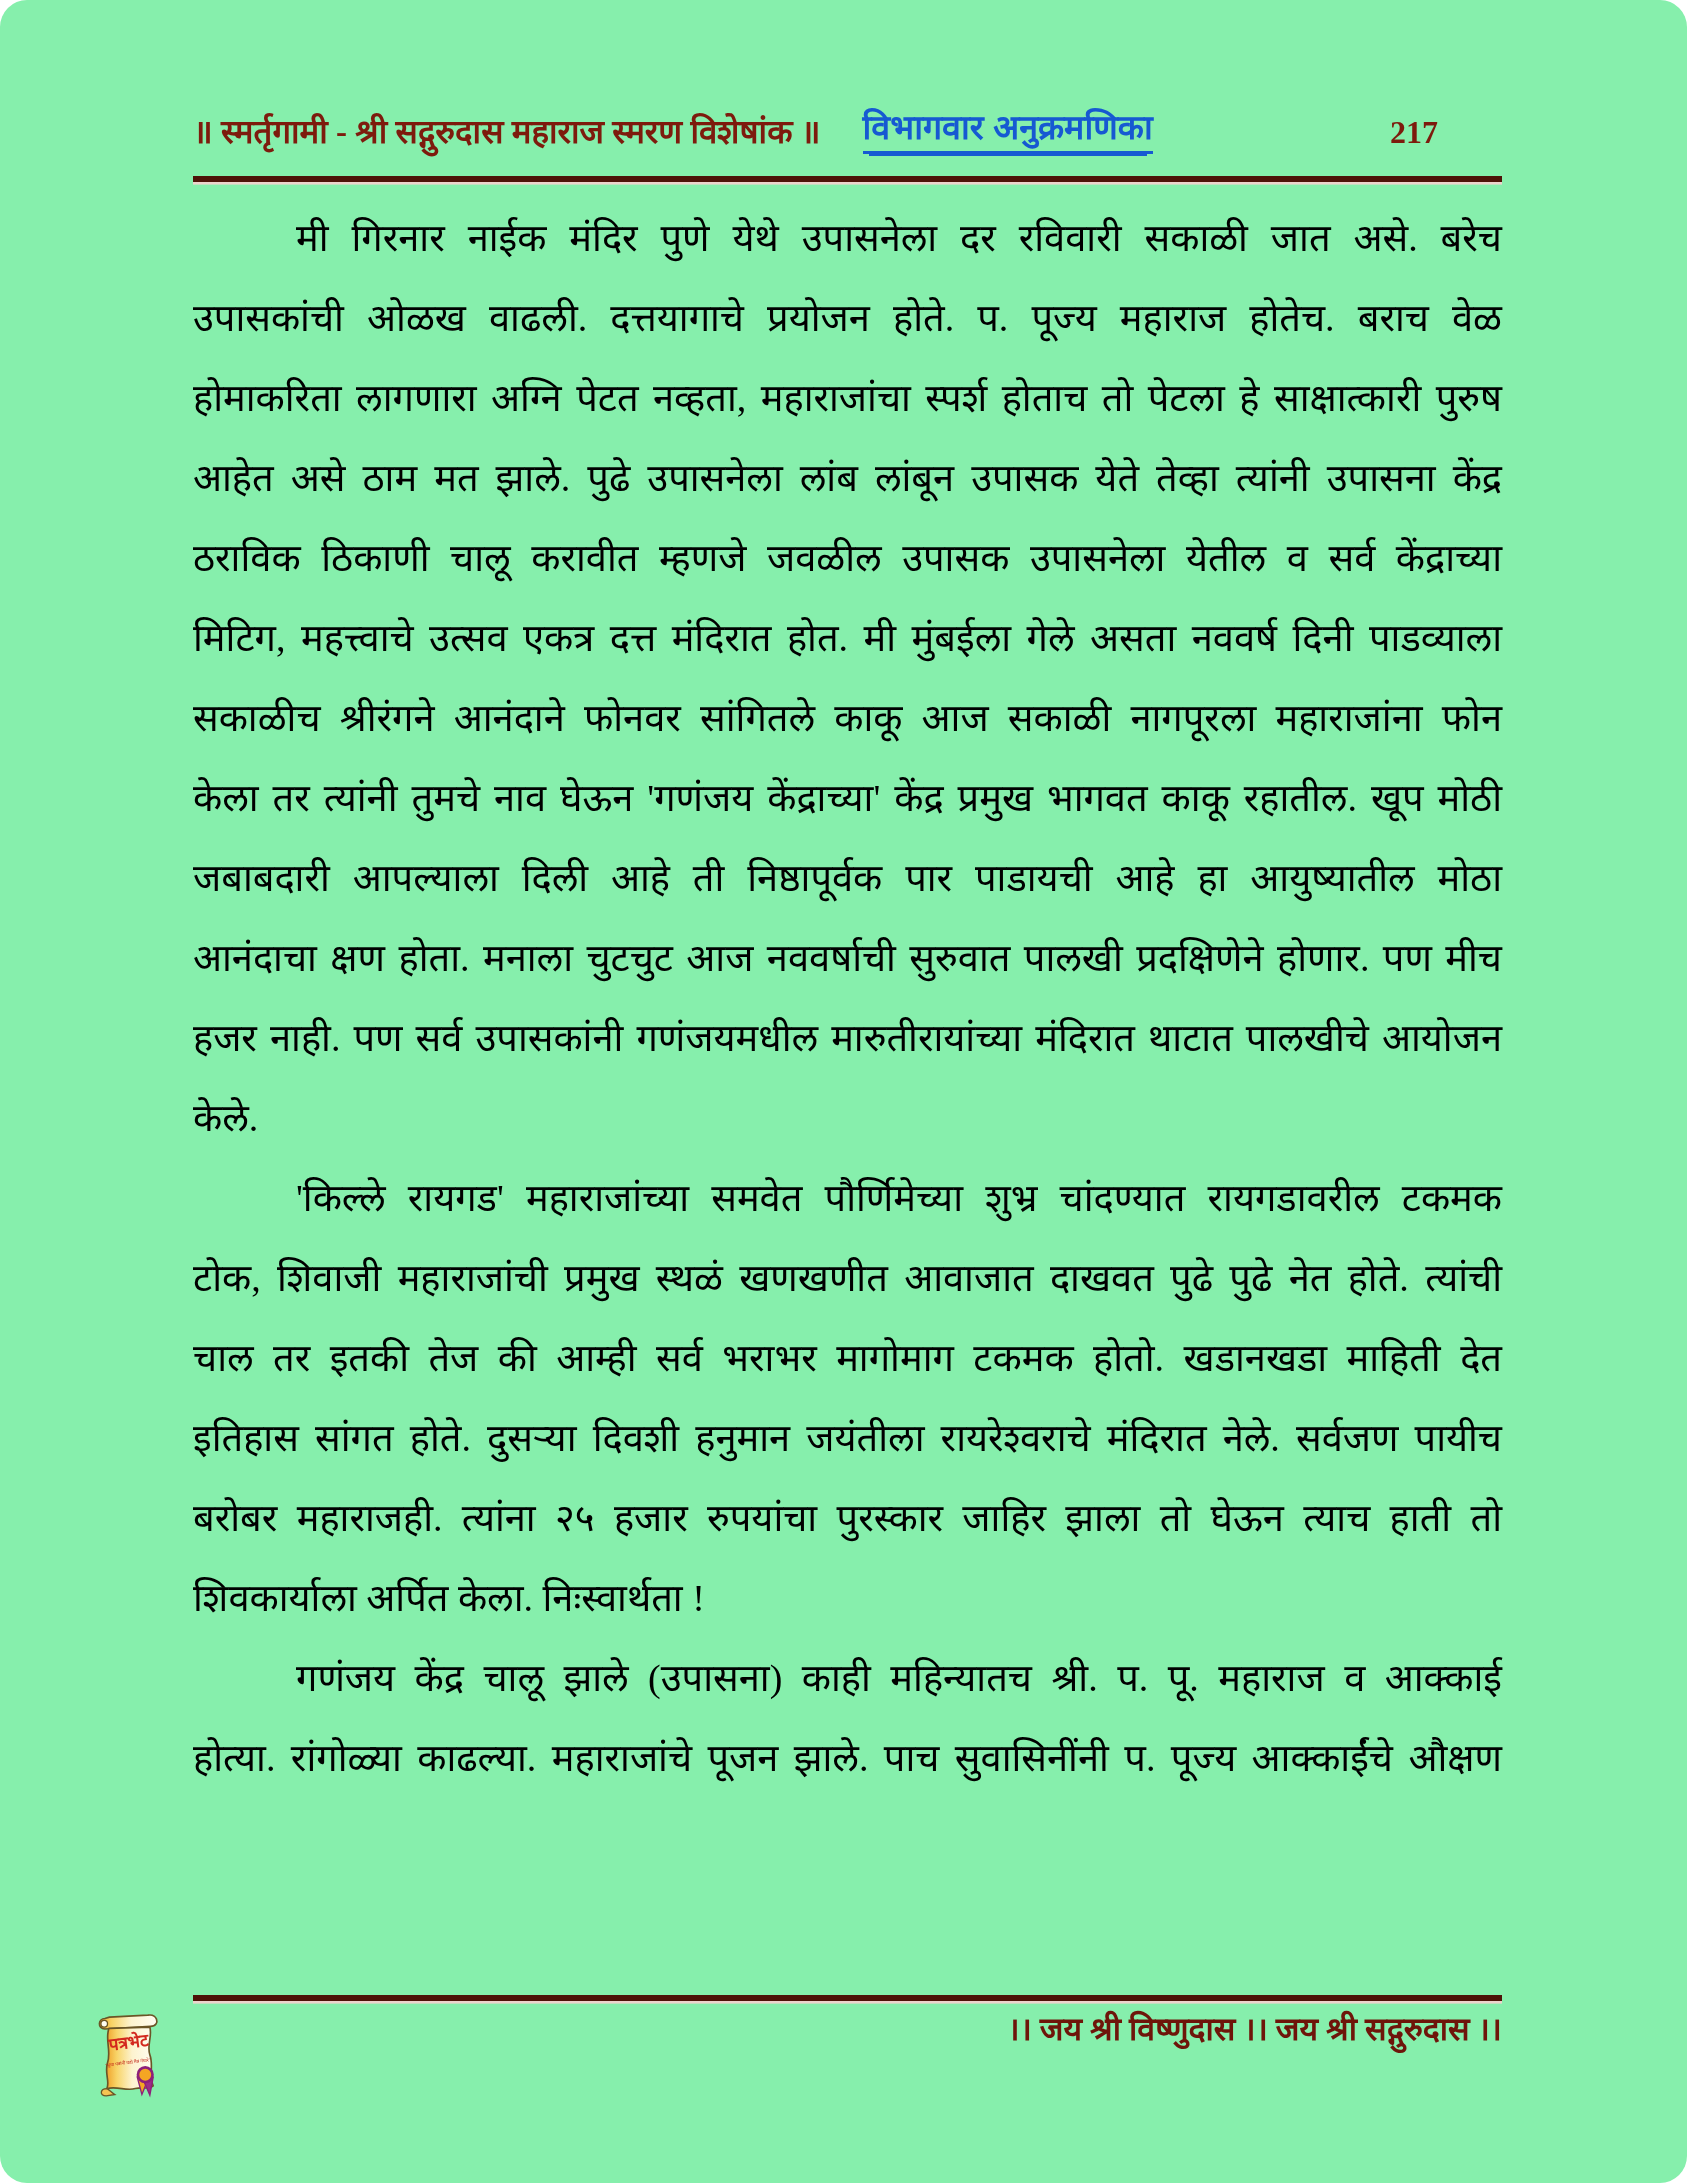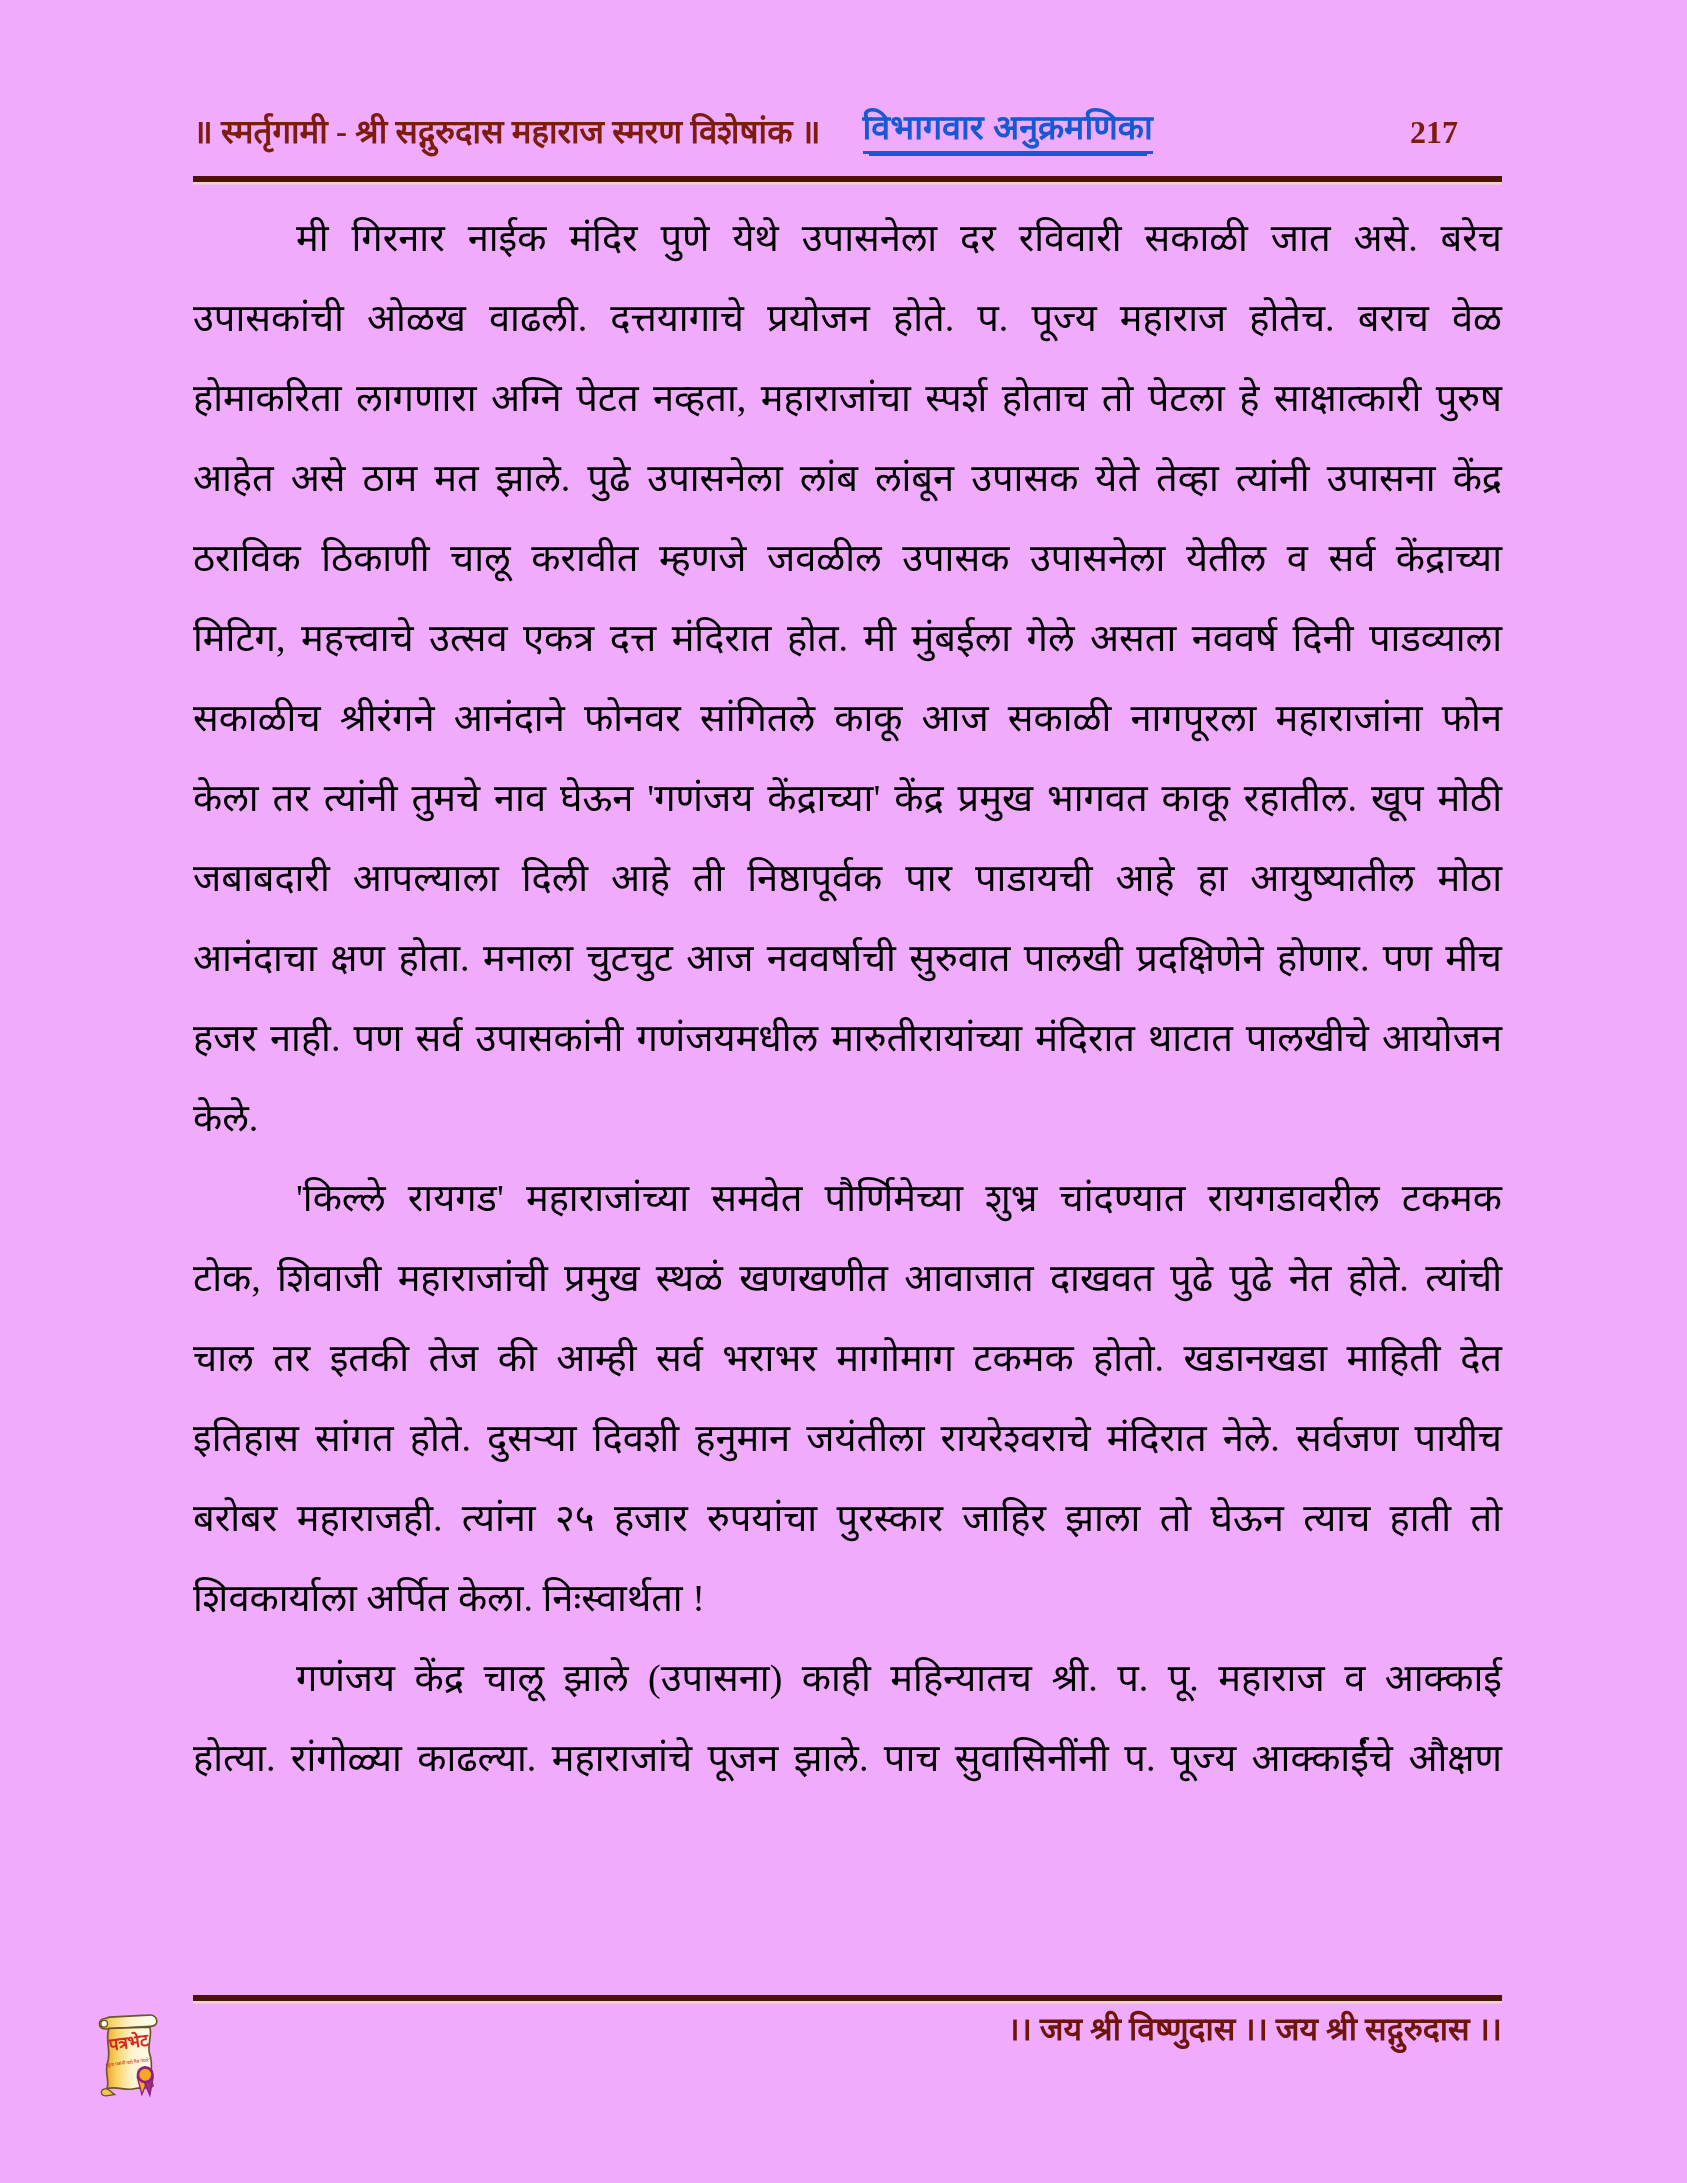--- a/index.html
+++ b/index.html
@@ -4,23 +4,24 @@
 <style>
   html, body {
     margin: 0;
     padding: 0;
     background: #ffffff;
   }
   .page {
     position: relative;
     width: 1687px;
     height: 2183px;
-    background: #f0abfc;
+    background: #86efac;
     overflow: hidden;
     font-family: "Liberation Serif", "DejaVu Serif", serif;
+    border-radius: 27px;
   }
 
   
   .header {
     position: absolute;
     top: 98px;
     left: 193px;
     right: 185px;
     height: 56px;
     display: flex;
@@ -43,21 +44,21 @@
     line-height: 1.25;
     text-decoration: none;
     border-bottom: 3.3px solid #1659d2;
     box-shadow: 0 8px 0 -6px #1659d2;
     padding-bottom: 2.6px;
     cursor: pointer;
     text-align: right;
   }
   .page-number {
     margin-left: auto;
-    margin-right: 44px;
+    margin-right: 64px;
     color: #7d1b0d;
     font-size: 32px;
     font-weight: bold;
     line-height: 1.3;
   }
   .rule {
     position: absolute;
     left: 193px;
     right: 185px;
     height: 6px;

